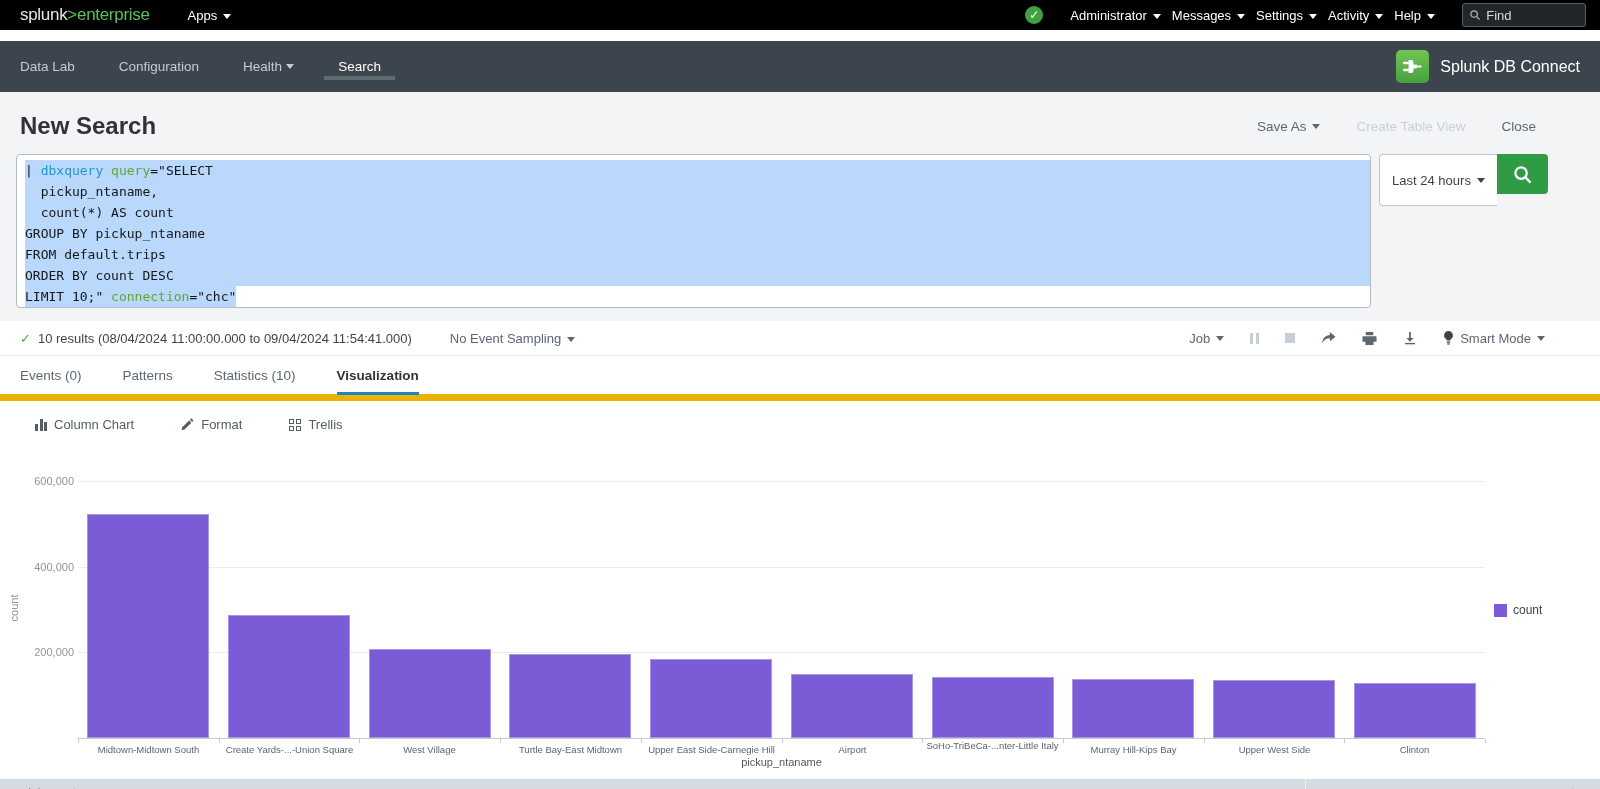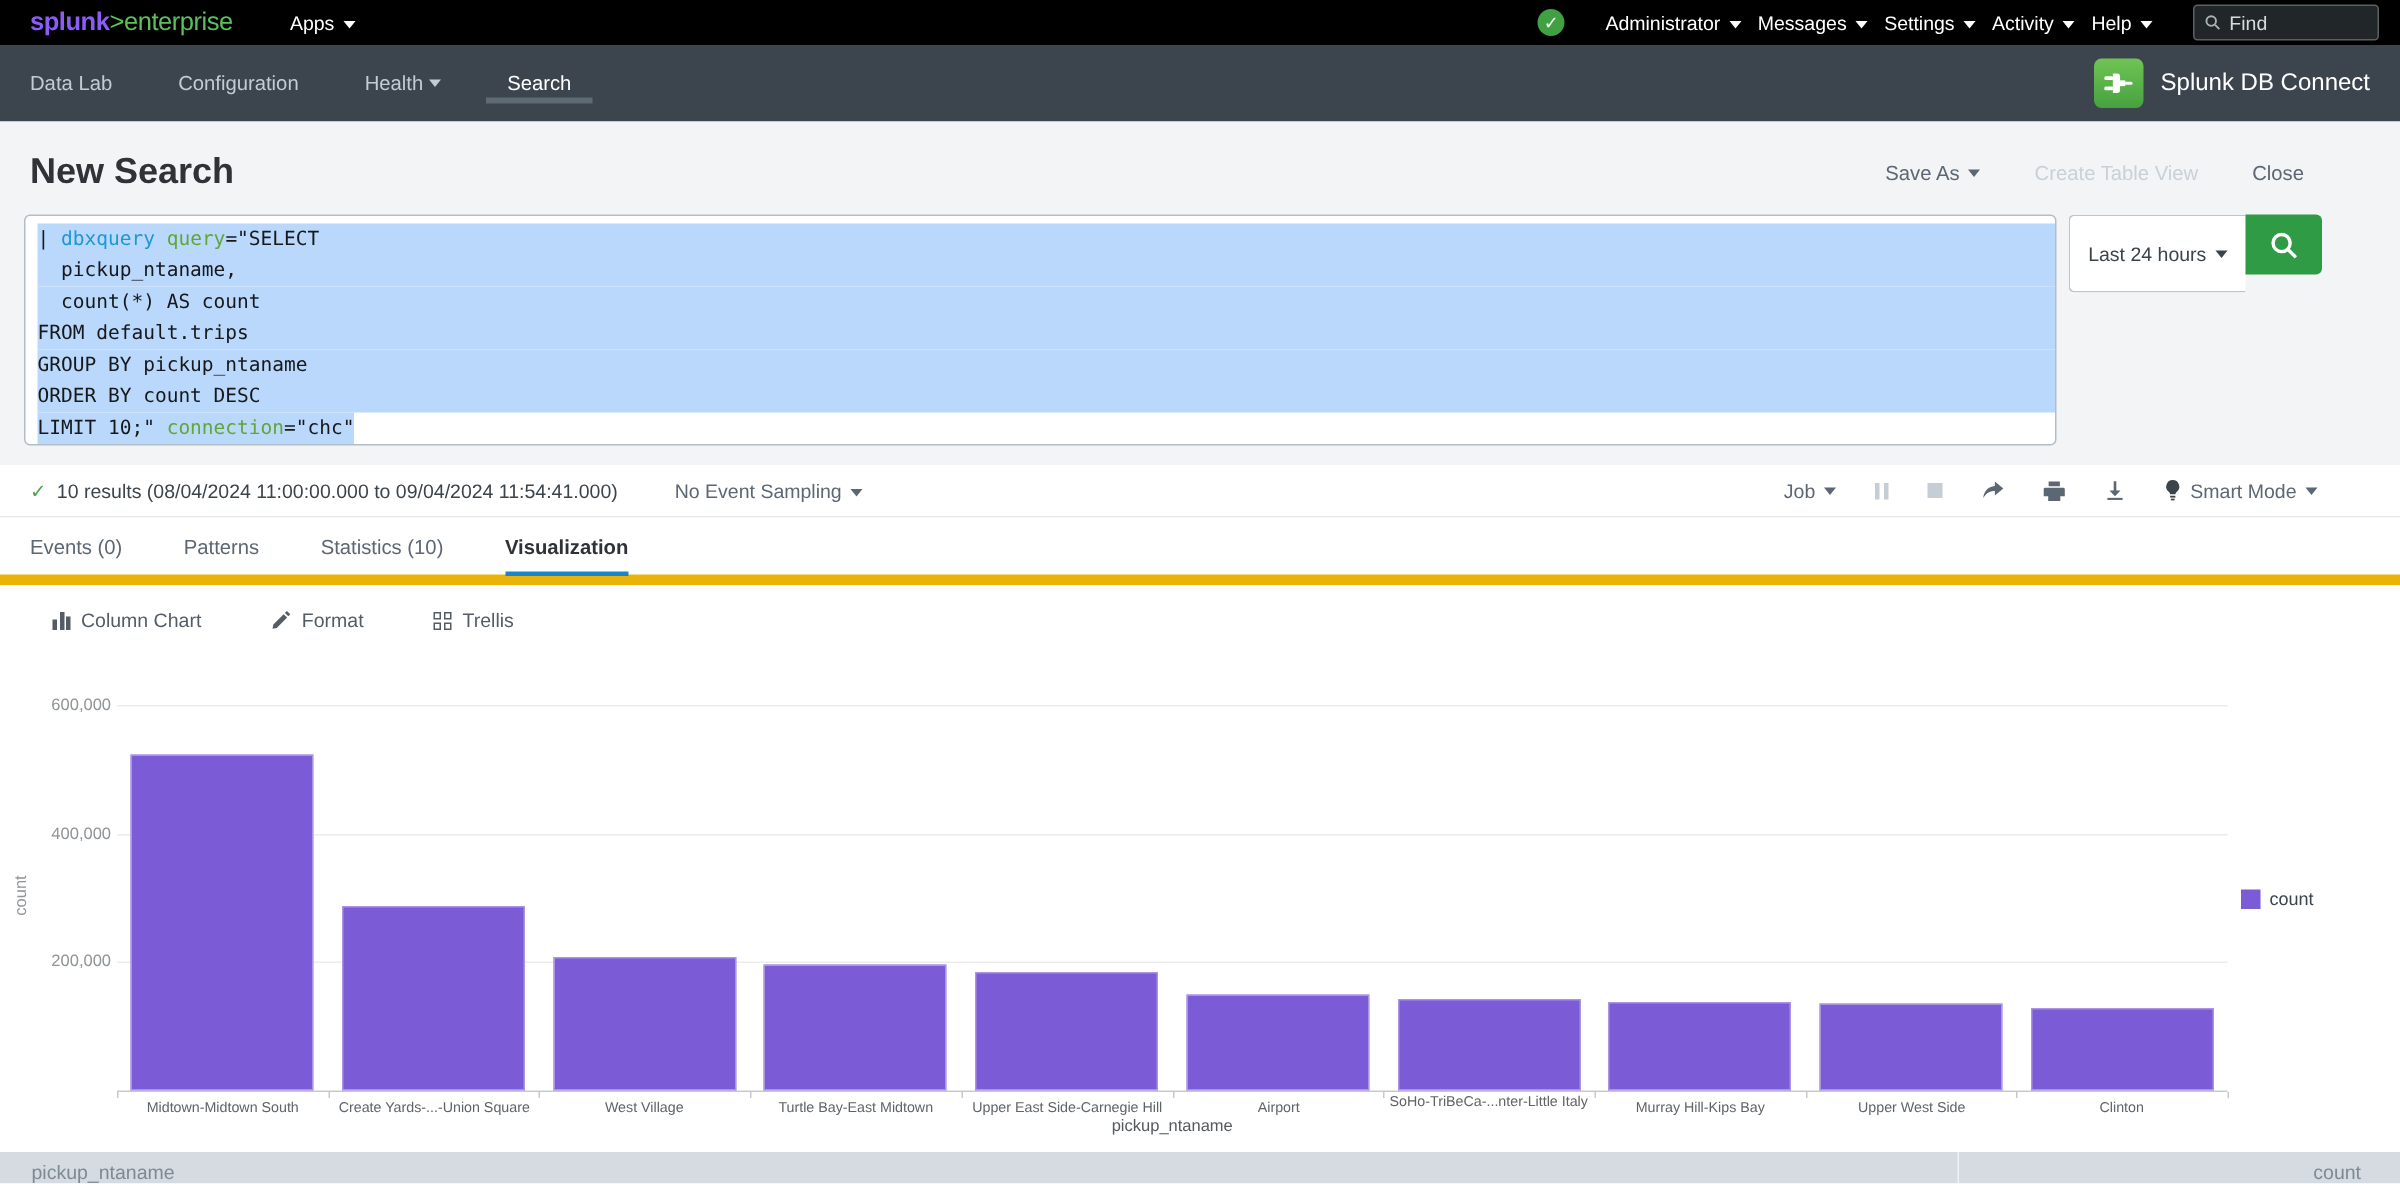--- a/index.html
+++ b/index.html
@@ -7,38 +7,38 @@
               font-family:"Liberation Sans", sans-serif; }
 
   .caret { display:inline-block; width:0; height:0; border-left:4px solid transparent;
            border-right:4px solid transparent; border-top:5px solid currentColor;
            margin-left:6px; vertical-align:middle; }
 
   
   .topbar { height:30px; background:#000; display:flex; align-items:center;
             padding:0 14px 0 20px; color:#fff; }
   .logo { font-size:17px; letter-spacing:-0.3px; cursor:pointer; }
-  .logo .b { font-weight:bold; color:#8b5cf6; }
+  .logo .b { font-weight:normal; color:#e5e5e5; }
   .logo .g { color:#5cc05c; }
   .logo .p { color:#5cc05c; font-weight:normal; }
   .topbar-item { font-size:13px; color:#fff; cursor:pointer; white-space:nowrap; }
   .apps { margin-left:38px; }
   .topbar-right { margin-left:auto; display:flex; align-items:center; gap:27px; }
   .status-circle { width:18px; height:18px; border-radius:50%; background:#3fa142;
                    display:flex; align-items:center; justify-content:center;
                    color:#fff; font-size:12px; cursor:pointer; }
   .find-box { width:124px; height:24px; background:#212629; border:1px solid #5a6165;
               border-radius:3px; display:flex; align-items:center; gap:6px; padding:0 7px; }
   .find-box input { background:transparent; border:none; outline:none; width:100%;
                     color:#e6eaee; font-size:13px; font-family:inherit; }
   .find-box input::placeholder { color:#d6dade; opacity:1; }
 
   
   .appbar { height:51px; background:#3c444d; display:flex; align-items:center;
-            padding:12px 20px; }
+            padding:12px 20px;margin-top:11px; }
   .appbar-nav { display:flex; height:100%; margin-left:-22px; }
   .appbar-item { display:flex; align-items:center; padding:0 22px; font-size:13.5px;
                  color:#c3cbd4; position:relative; cursor:pointer; white-space:nowrap; }
   .appbar-item.active { color:#fff; }
   .appbar-item.active::after { content:""; position:absolute; left:8px; right:8px;
                  bottom:0; height:4px; background:#5f6b73; }
   .appbar-right { margin-left:auto; display:flex; align-items:center; gap:11px;
                   color:#fff; font-size:16px; }
   .dbx-icon { width:33px; height:33px; border-radius:5px;
               background:linear-gradient(180deg,#70c454,#46a13f);
@@ -191,22 +191,22 @@
       <div class="hlink"><span>Save As</span><span class="caret"></span></div>
       <div class="hlink disabled"><span>Create Table View</span></div>
       <div class="hlink"><span>Close</span></div>
     </div>
   </div>
   <div class="query-row">
     <div class="query-box" id="query-box">
         <div class="qline full"><span class="hl"><span class="tok-plain">| </span><span class="tok-command">dbxquery</span><span class="tok-plain"> </span><span class="tok-param">query</span><span class="tok-plain">="SELECT</span></span></div>
         <div class="qline full"><span class="hl"><span class="tok-plain">  pickup_ntaname,</span></span></div>
         <div class="qline full"><span class="hl"><span class="tok-plain">  count(*) AS count</span></span></div>
+        <div class="qline full"><span class="hl"><span class="tok-plain">GROUP BY pickup_ntaname</span></span></div>
         <div class="qline full"><span class="hl"><span class="tok-plain">FROM default.trips</span></span></div>
-        <div class="qline full"><span class="hl"><span class="tok-plain">GROUP BY pickup_ntaname</span></span></div>
         <div class="qline full"><span class="hl"><span class="tok-plain">ORDER BY count DESC</span></span></div>
         <div class="qline"><span class="hl"><span class="tok-plain">LIMIT 10;" </span><span class="tok-param">connection</span><span class="tok-plain">="chc"</span></span></div>
       </div>
     <div class="time-search">
       <div class="time-btn">
           <span>Last 24 hours</span>
           <span class="caret"></span>
         </div>
       <button class="search-btn">
         <svg width="19" height="19" viewBox="0 0 20 20" fill="none" stroke="#fff" stroke-width="2.4">

